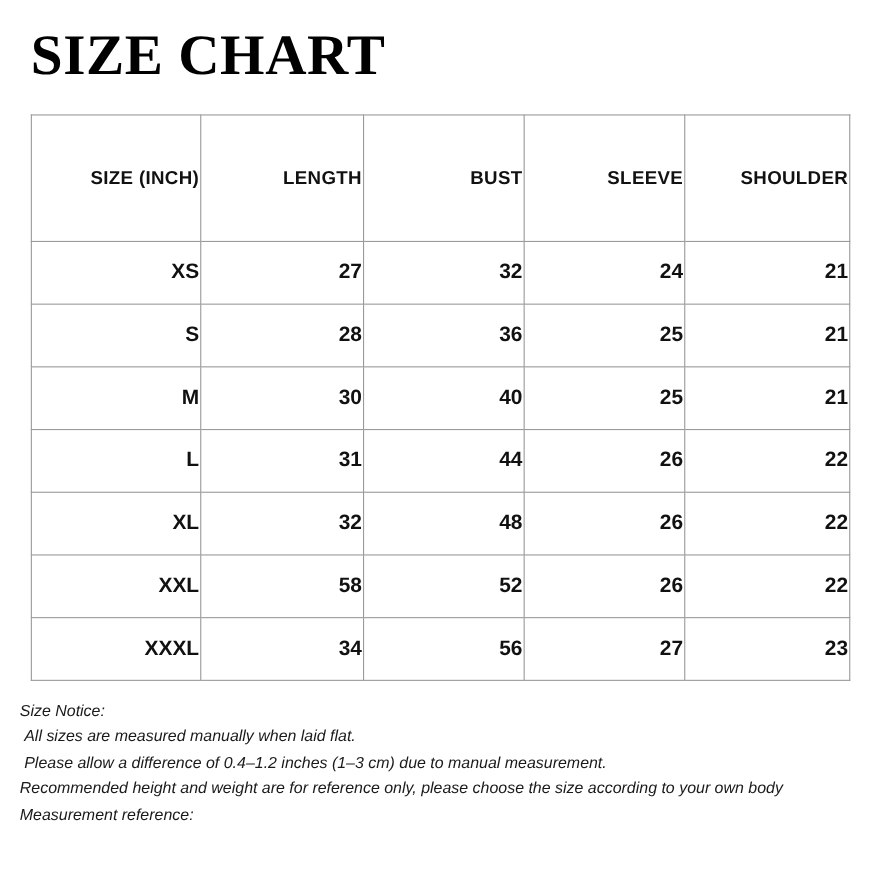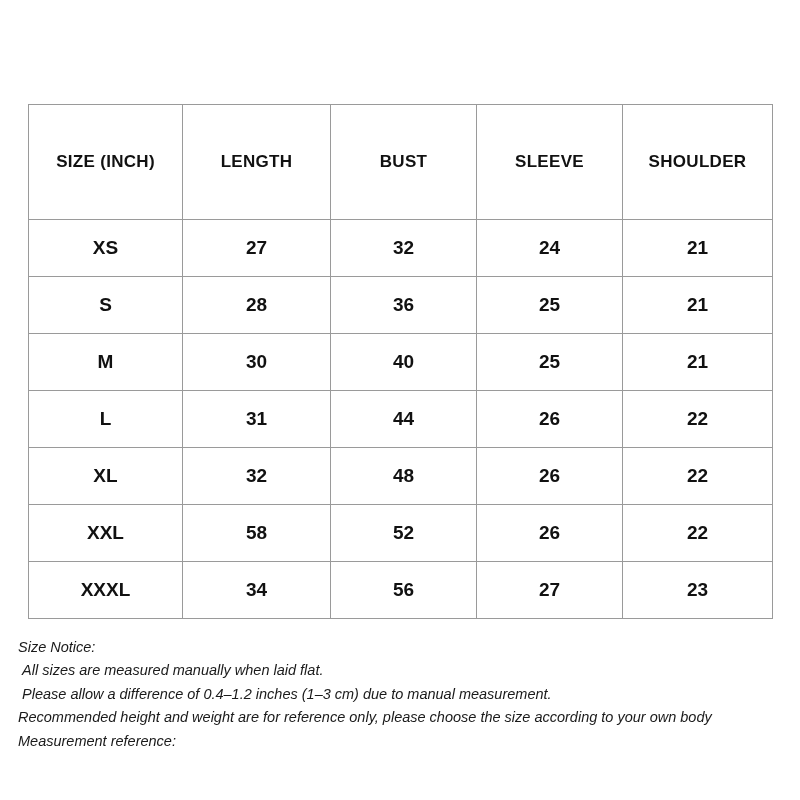--- a/index.html
+++ b/index.html
@@ -39,21 +39,21 @@
     width: 744px;
   }
   table.size-table {
     border-collapse: collapse;
     width: 744px;
     table-layout: fixed;
   }
   table.size-table th,
   table.size-table td {
     border: 1px solid #9a9a9a;
-    text-align: center;
+    text-align: right;
     vertical-align: middle;
     color: #111111;
   }
   table.size-table th {
     height: 112px;
     font-size: 17px;
     font-weight: bold;
     letter-spacing: 0.3px;
   }
   table.size-table td {
@@ -79,20 +79,21 @@
   .notes .line {
     white-space: pre-wrap;
     font-style: italic;
   }
 </style>
 </head>
 <body>
 
 <div class="page">
 
+  <div class="title">SIZE CHART</div>
 
   <div class="table-wrap">
     <table class="size-table">
       <colgroup>
         <col class="c0">
           <col class="c1">
           <col class="c2">
           <col class="c3">
           <col class="c4">
       </colgroup>

